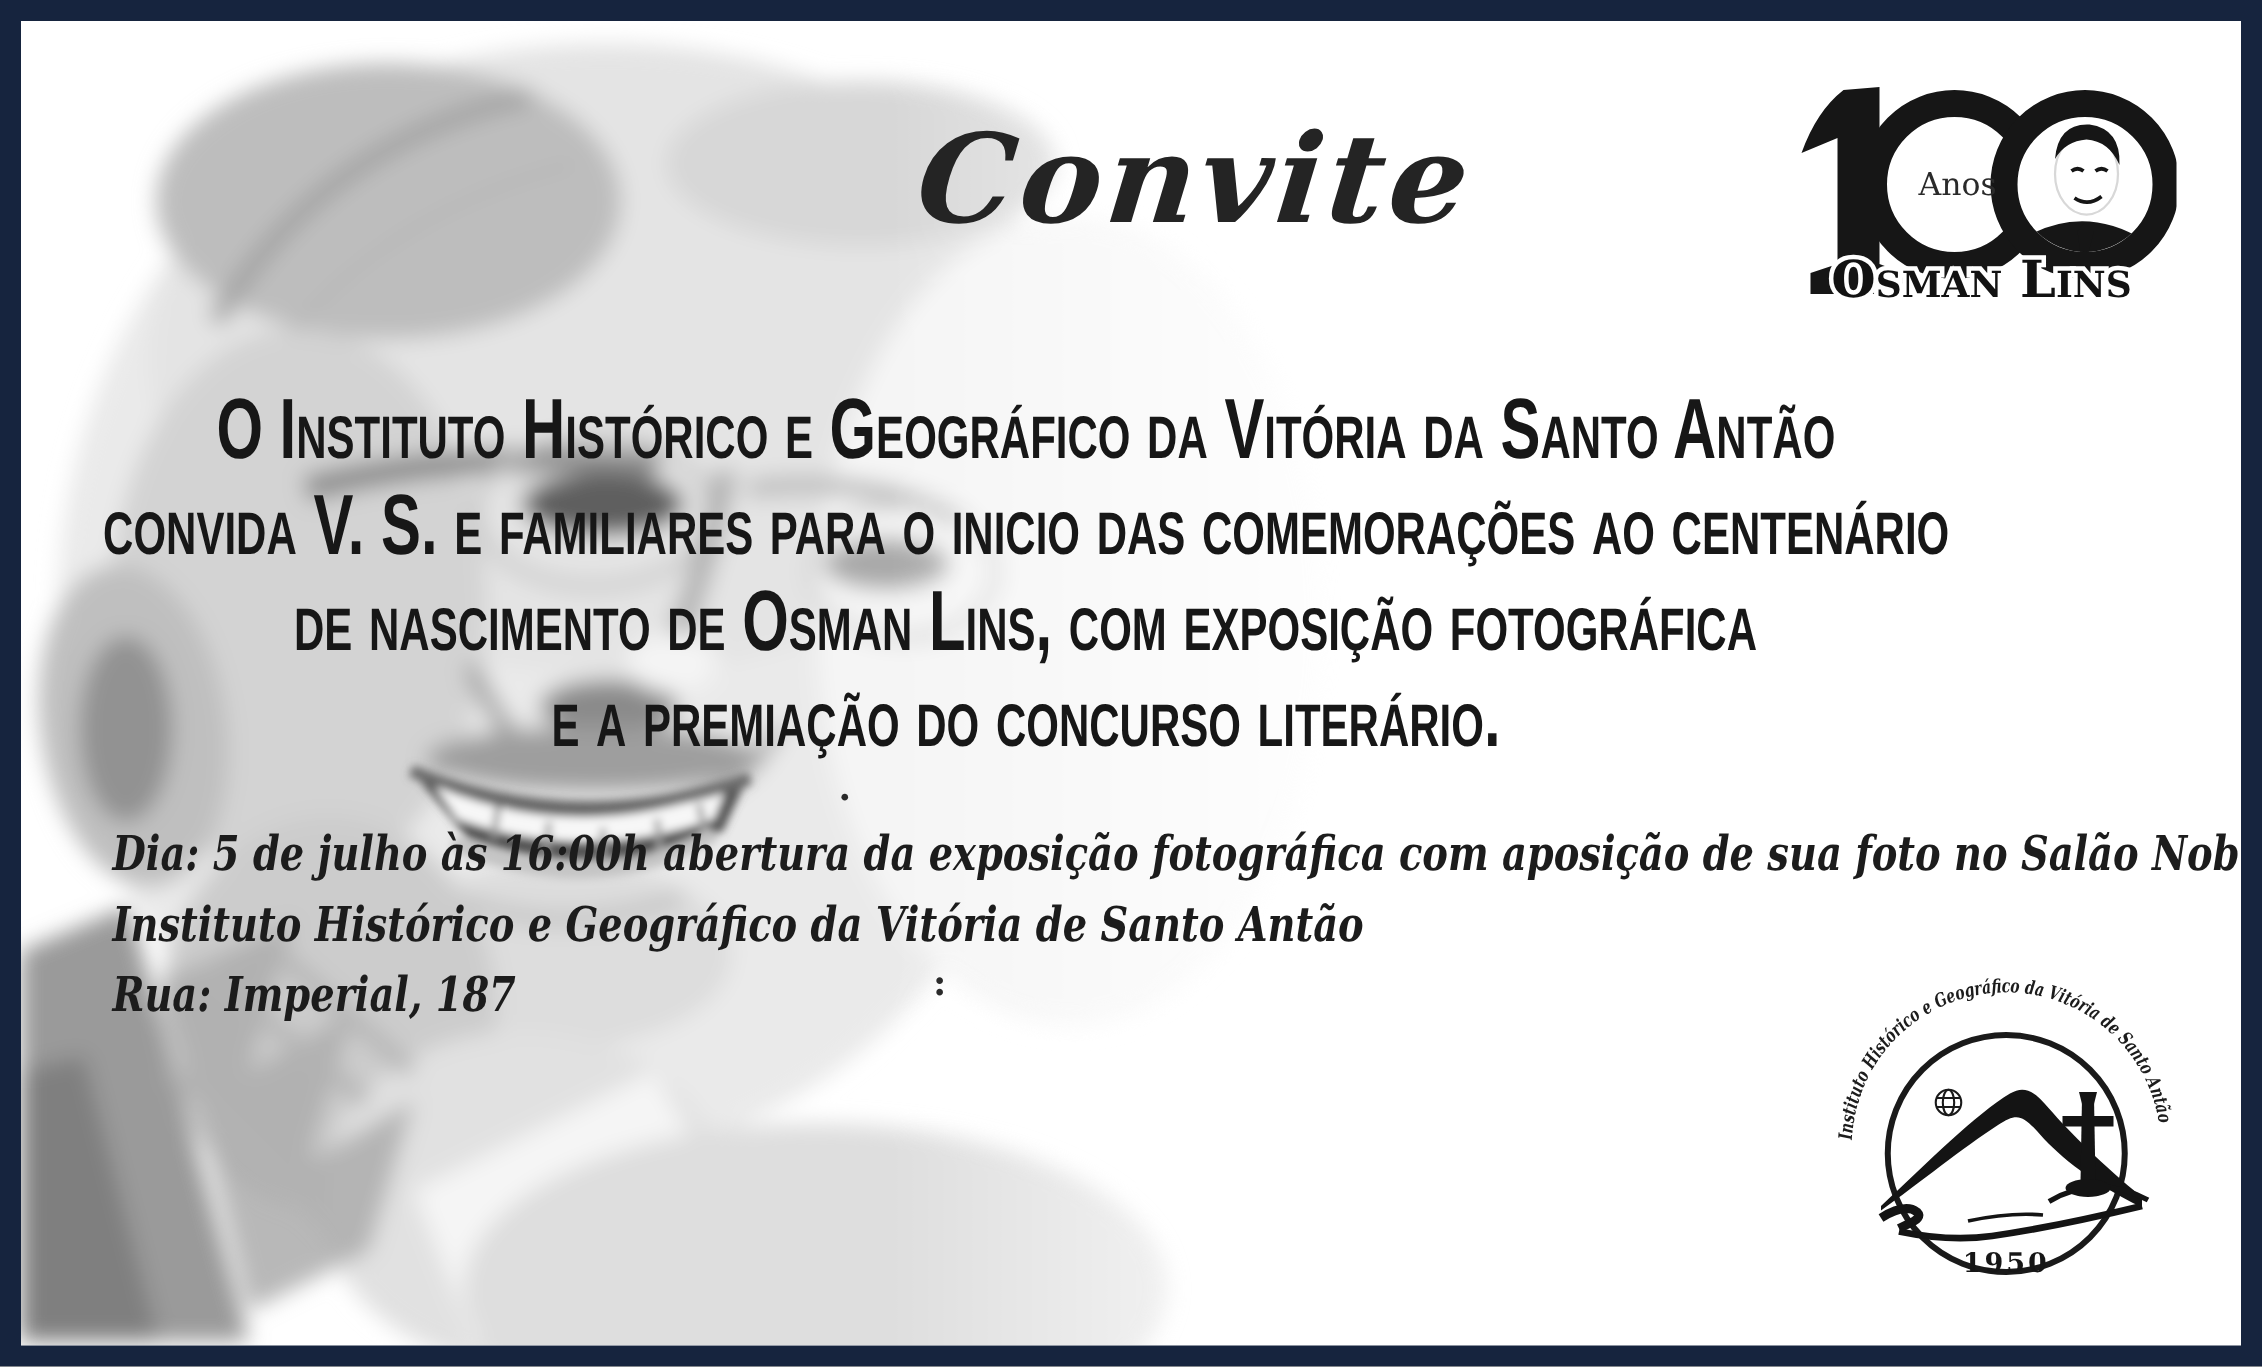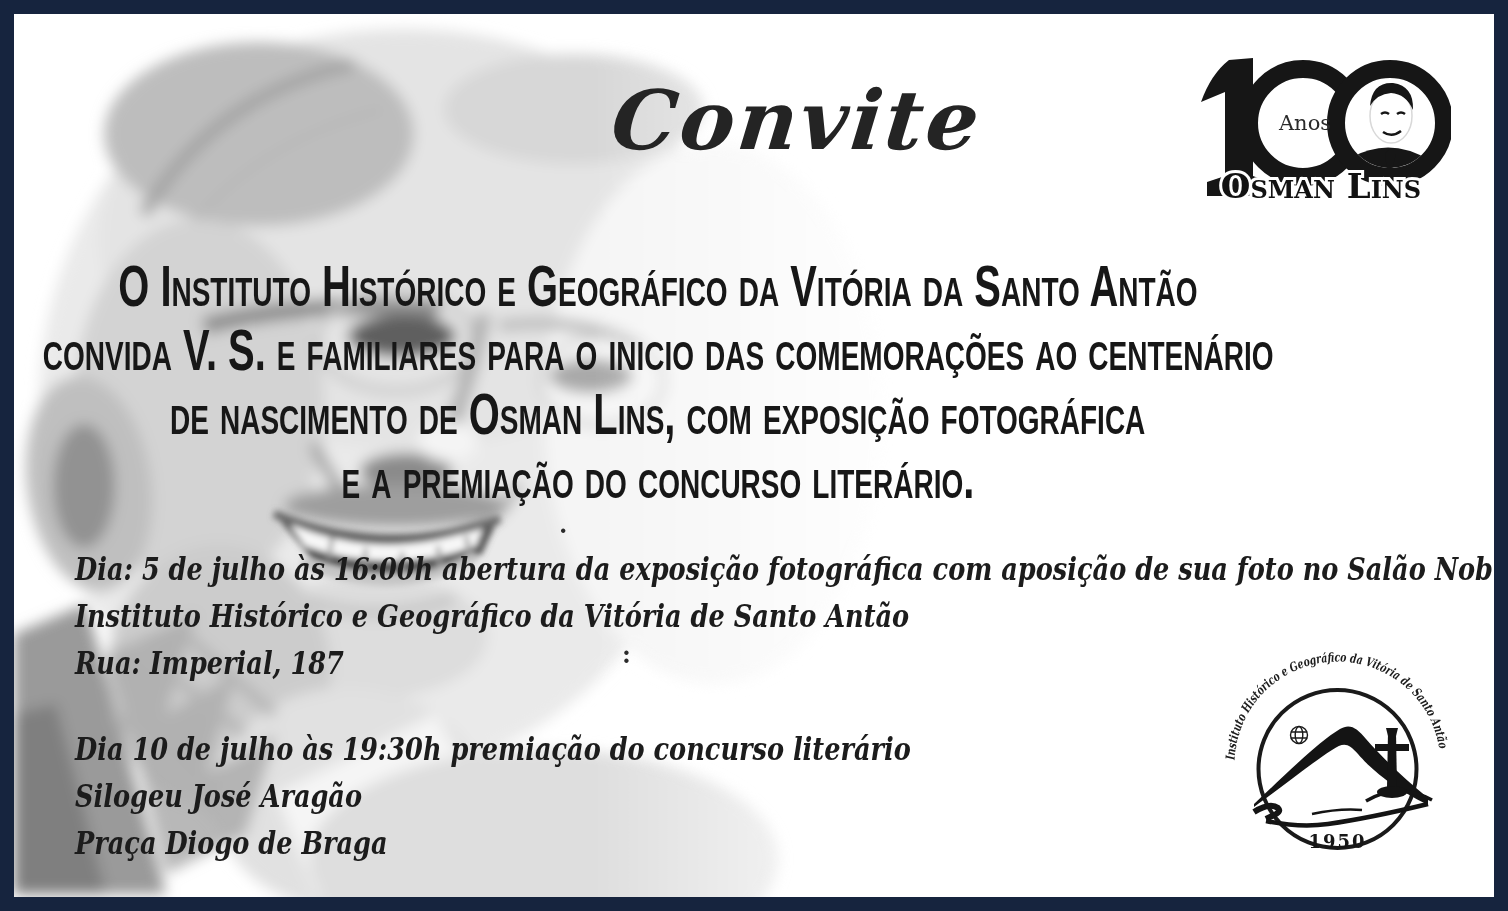--- a/index.html
+++ b/index.html
@@ -19,21 +19,21 @@
     text-align:center;
     font-family:"DejaVu Serif",serif;
     font-style:italic;font-weight:bold;
     font-size:82px;color:#242424;
     transform:skewX(-6deg);
     letter-spacing:3px;
   }
   .logo100{position:absolute;left:1171px;top:36px;width:266px;height:156px;}
   .invite-block{
     position:absolute;left:0;top:240px;width:1288px;
-    display:flex;flex-direction:column;align-items:center;
+    display:flex;flex-direction:column;align-items:center;padding-left:26px;
   }
   .invite-line{
     display:inline-block;
     white-space:nowrap;
     font-variant:small-caps;
     font-weight:700;
     font-size:57px;
     line-height:64px;
     color:#171717;
     transform:scaleX(0.70);
@@ -160,25 +160,20 @@
 
   <span class="mark mark-dot">.</span>
   <span class="mark mark-colon">:</span>
 
   <div class="details details-1">
     <div>Dia: 5 de julho às 16:00h abertura da exposição fotográfica com aposição de sua foto no Salão Nobre</div><br>
     <div>Instituto Histórico e Geográfico da Vitória de Santo Antão</div><br>
     <div>Rua: Imperial, 187</div>
   </div>
 
-  <div class="details details-2">
-    <div>Dia 10 de julho às 19:30h premiação do concurso literário</div><br>
-    <div>Silogeu José Aragão</div><br>
-    <div>Praça Diogo de Braga</div>
-  </div>
 
   <svg class="seal" viewBox="0 0 244 256" aria-hidden="true">
     <defs>
       <path id="sealArc" d="M 14.6 124 A 103 103 0 0 1 220.4 124" fill="none"></path>
     </defs>
     <text font-family="DejaVu Serif, serif" font-style="italic" font-weight="bold" font-size="12.5" fill="#1c1c1c">
       <textPath href="#sealArc" startOffset="0" textLength="303" lengthAdjust="spacingAndGlyphs">Instituto Histórico e Geográfico da Vitória de Santo Antão</textPath>
     </text>
     <circle cx="117.5" cy="133" r="79" fill="#ffffff" stroke="#1a1a1a" stroke-width="4"></circle>
     <g stroke="#1a1a1a" fill="none" stroke-width="1.4">

